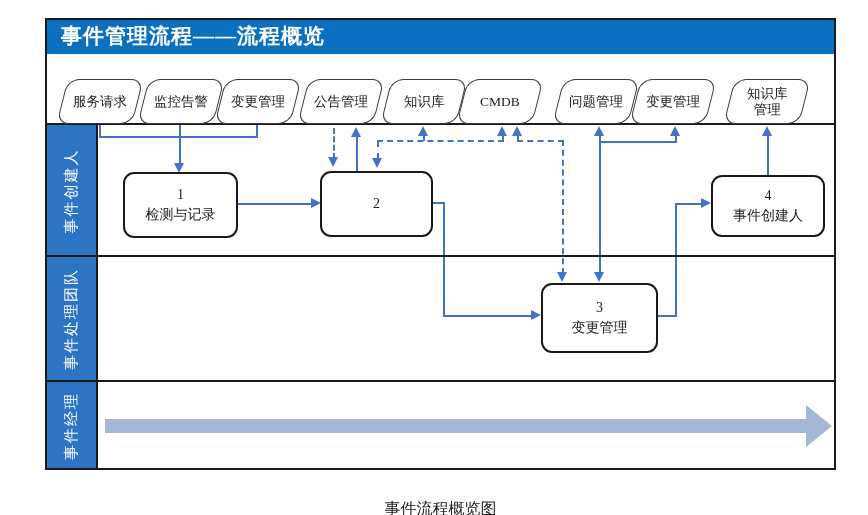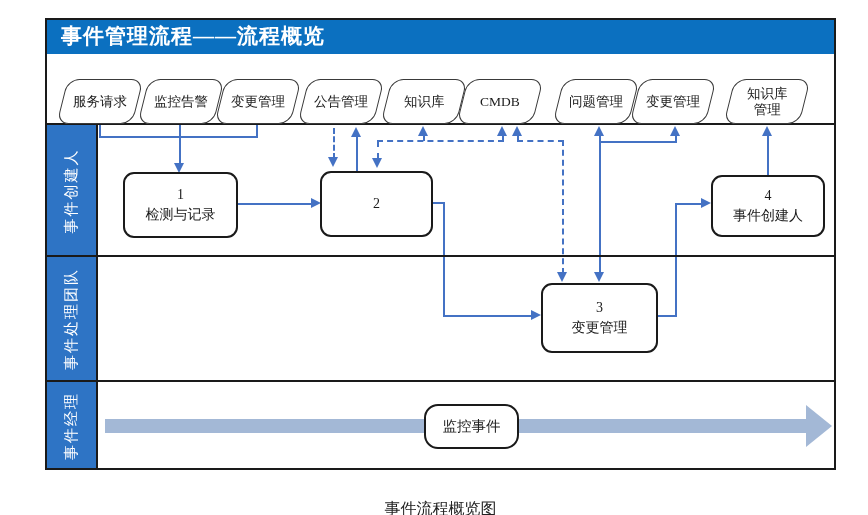--- a/index.html
+++ b/index.html
@@ -181,20 +181,17 @@
     <span class="num">3</span>
     <span class="lbl">变更管理</span>
   </div>
   <div class="node" style="left:711px;top:175px;width:114px;height:62px;">
     <span class="num">4</span>
     <span class="lbl">事件创建人</span>
   </div>
 
   <div class="flow-arrow-body"></div>
   <div class="flow-arrow-head"></div>
-  <div class="monitor">
-    <span>监控事件</span>
-  </div>
 
   <div class="frame"></div>
 
   <div class="caption">事件流程概览图</div>
 </div>
 
 </body></html>

